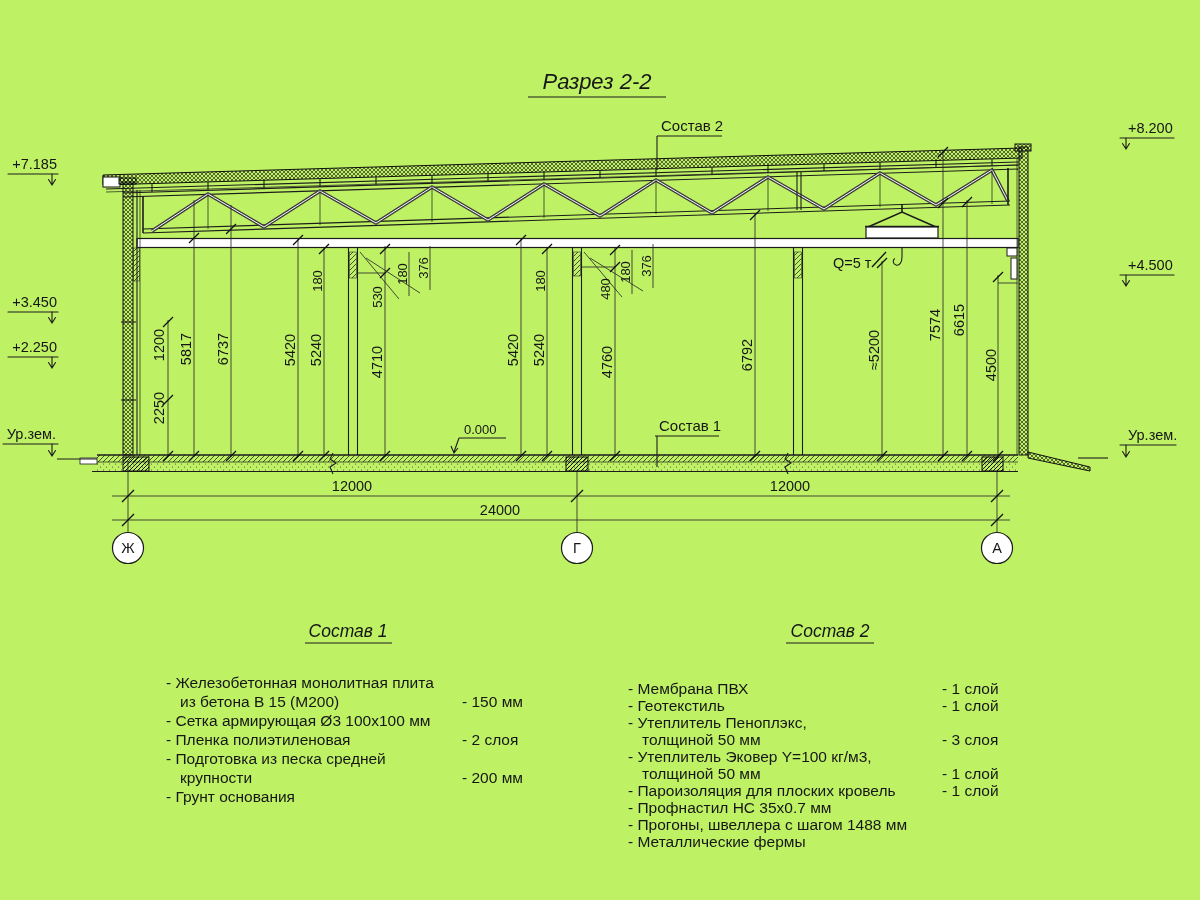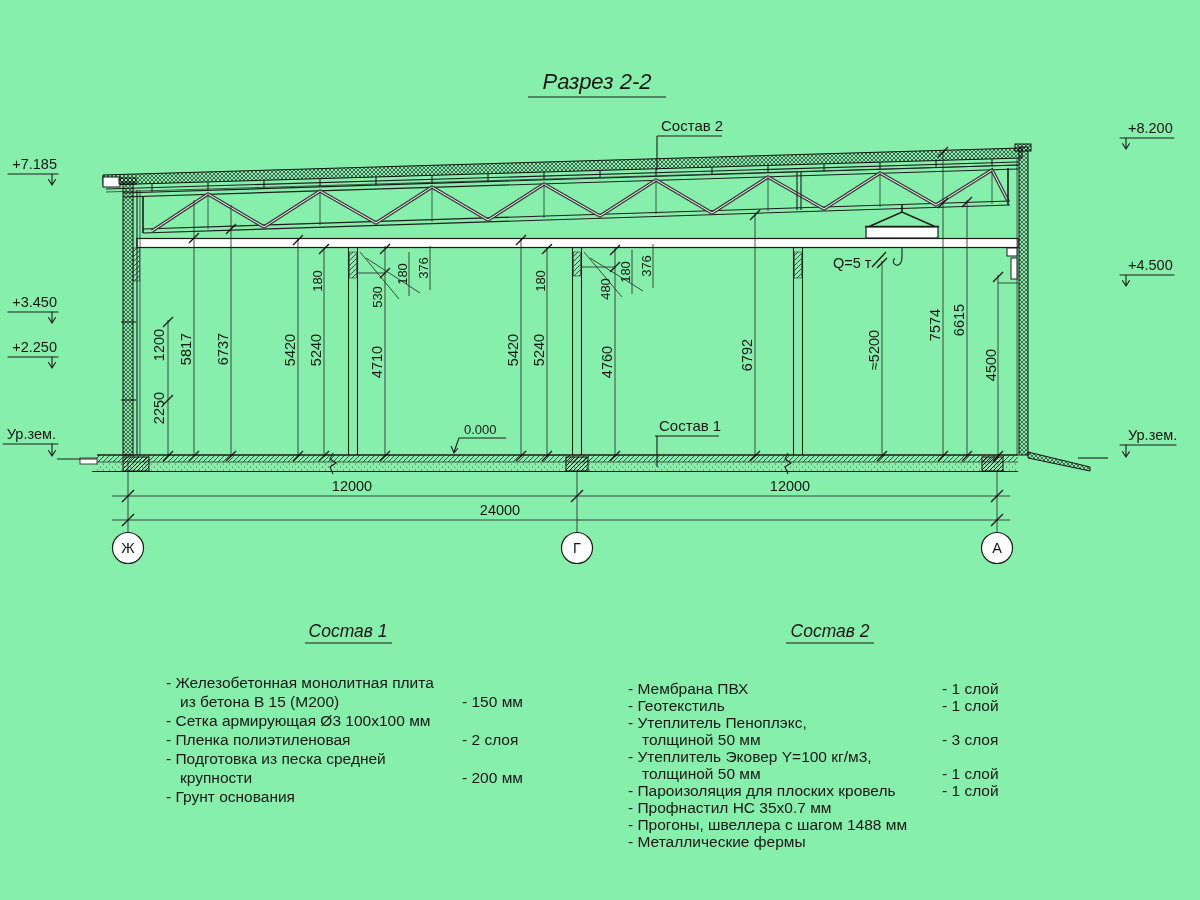--- a/index.html
+++ b/index.html
@@ -1,16 +1,16 @@
 <!DOCTYPE html>
 <html><head>
 <meta charset="utf-8">
 <style>
   html,body { margin:0; padding:0; background:#ffffff; }
-  .canvas { position:relative; width:1200px; height:900px; background:#86efac; overflow:hidden; }
+  .canvas { position:relative; width:1200px; height:900px; background:#bef264; overflow:hidden; }
   svg text { font-family:"Liberation Sans", sans-serif; fill:#161616; }
   .ln   { stroke:#1c1c1c; stroke-width:1.1; fill:none; }
   .th2  { stroke:#1c1c1c; stroke-width:1.6; fill:none; }
   .thin { stroke:#1c1c1c; stroke-width:0.7; fill:none; }
   .dimln{ stroke:#2c2c2c; stroke-width:0.85; fill:none; }
   .tick { stroke:#0e0e0e; stroke-width:1.3; }
   .diag { stroke:#3d3d3d; stroke-width:3.6; fill:none; }
   .diagc{ stroke:#ffffff; stroke-width:1;   fill:none; }
   .d14  { font-size:14.5px; }
   .d12  { font-size:13px; }

